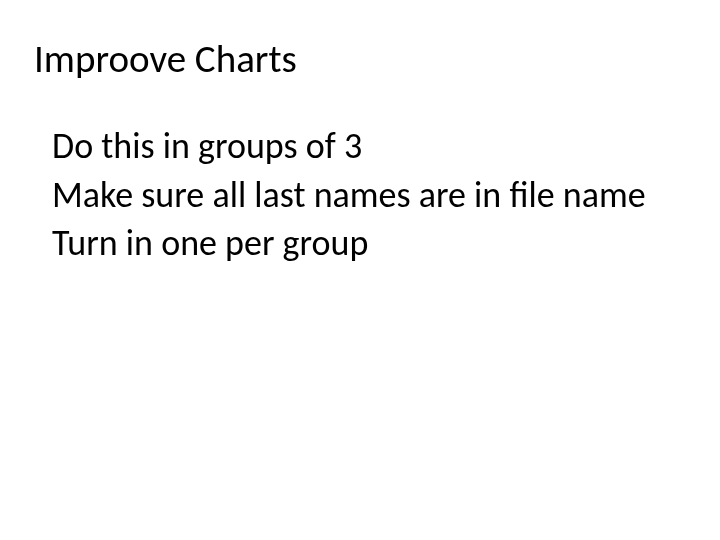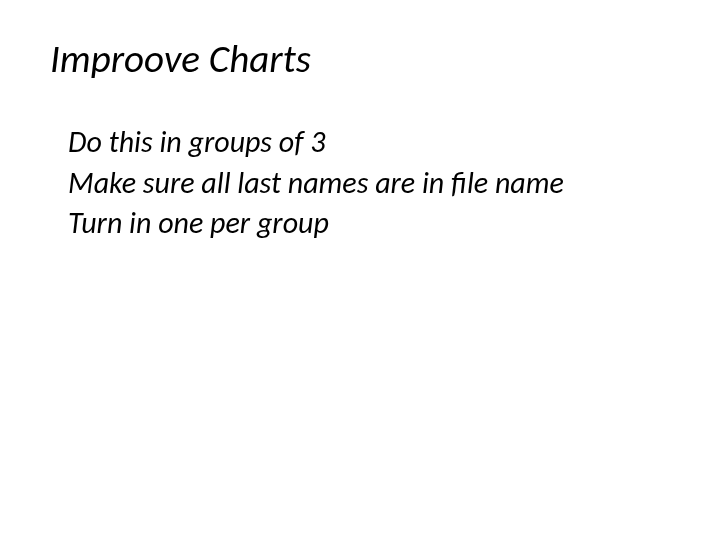--- a/index.html
+++ b/index.html
@@ -11,34 +11,33 @@
       width: 720px;
       height: 540px;
       background: #ffffff;
       font-family: Calibri, "Segoe UI", Arial, sans-serif;
       color: #000000;
       overflow: hidden;
     }
     .slide {
       width: 100%;
       height: 100%;
-      padding: 35px 50px 50px 50px;
-      font-style: italic;
+      padding: 35px 50px 50px 34px;
     }
     .title {
       font-size: 39px;
       font-weight: 400;
       margin-bottom: 40px;
       letter-spacing: 0px;
     }
     .body-text {
       padding-left: 18px;
     }
     .body-line {
-      font-size: 30px;
+      font-size: 36px;
       font-weight: 400;
       line-height: 1.35;
       letter-spacing: 0px;
     }
   </style>
 </head>
 <body>
 
 <div class="slide">
   <h1 class="title">Improove Charts</h1>

